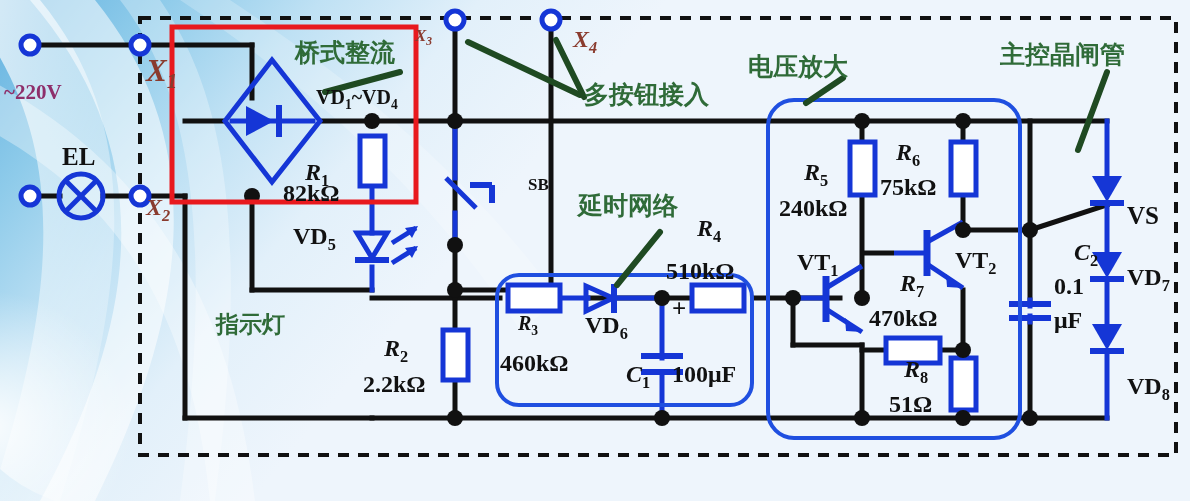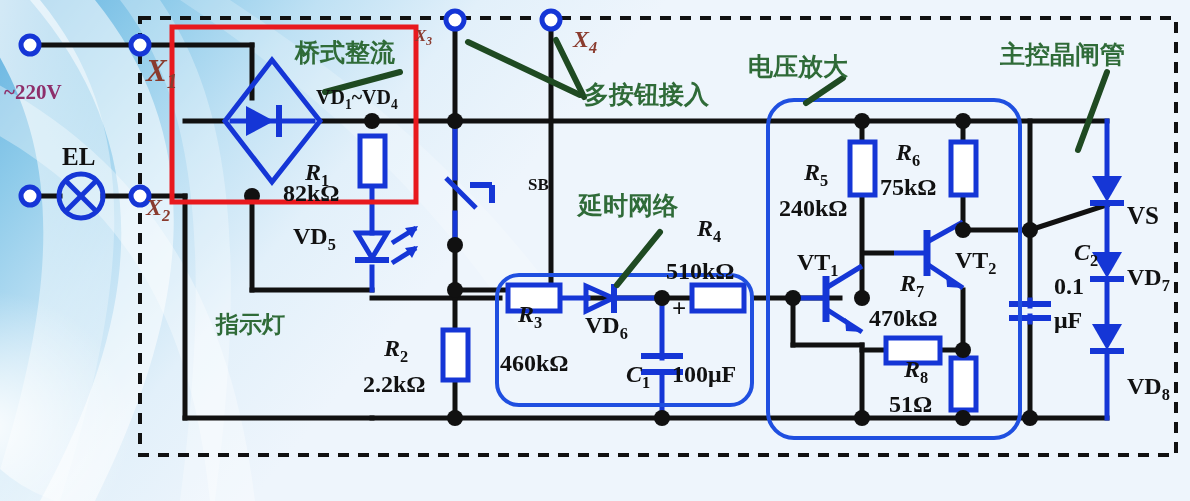--- a/index.html
+++ b/index.html
@@ -311,21 +311,21 @@
     <span>VD</span><span class="sub">5</span>
   </div>
 
   <div class="lbl sym" style="left:497px;top:176px;font-size:17px;margin-left:31px;">SB</div>
 
   <div class="lbl sym" style="left:384px;top:336px;font-size:24px;font-style:italic;">
     <span>R</span><span class="sub" style="font-style:normal;">2</span>
   </div>
   <div class="lbl val" style="left:363px;top:372px;font-size:24px;">2.2kΩ</div>
 
-  <div class="lbl sym" style="left:518px;top:302px;font-size:24px;font-style:italic;">
+  <div class="lbl sym" style="left:518px;top:313px;font-size:20px;font-style:italic;">
     <span>R</span><span class="sub" style="font-style:normal;">3</span>
   </div>
   <div class="lbl val" style="left:500px;top:351px;font-size:24px;">460kΩ</div>
 
   <div class="lbl sym" style="left:585px;top:313px;font-size:24px;">
     <span>VD</span><span class="sub">6</span>
   </div>
 
   <div class="lbl val" style="left:672px;top:296px;font-size:25px;">+</div>
   <div class="lbl sym" style="left:626px;top:362px;font-size:24px;font-style:italic;">

